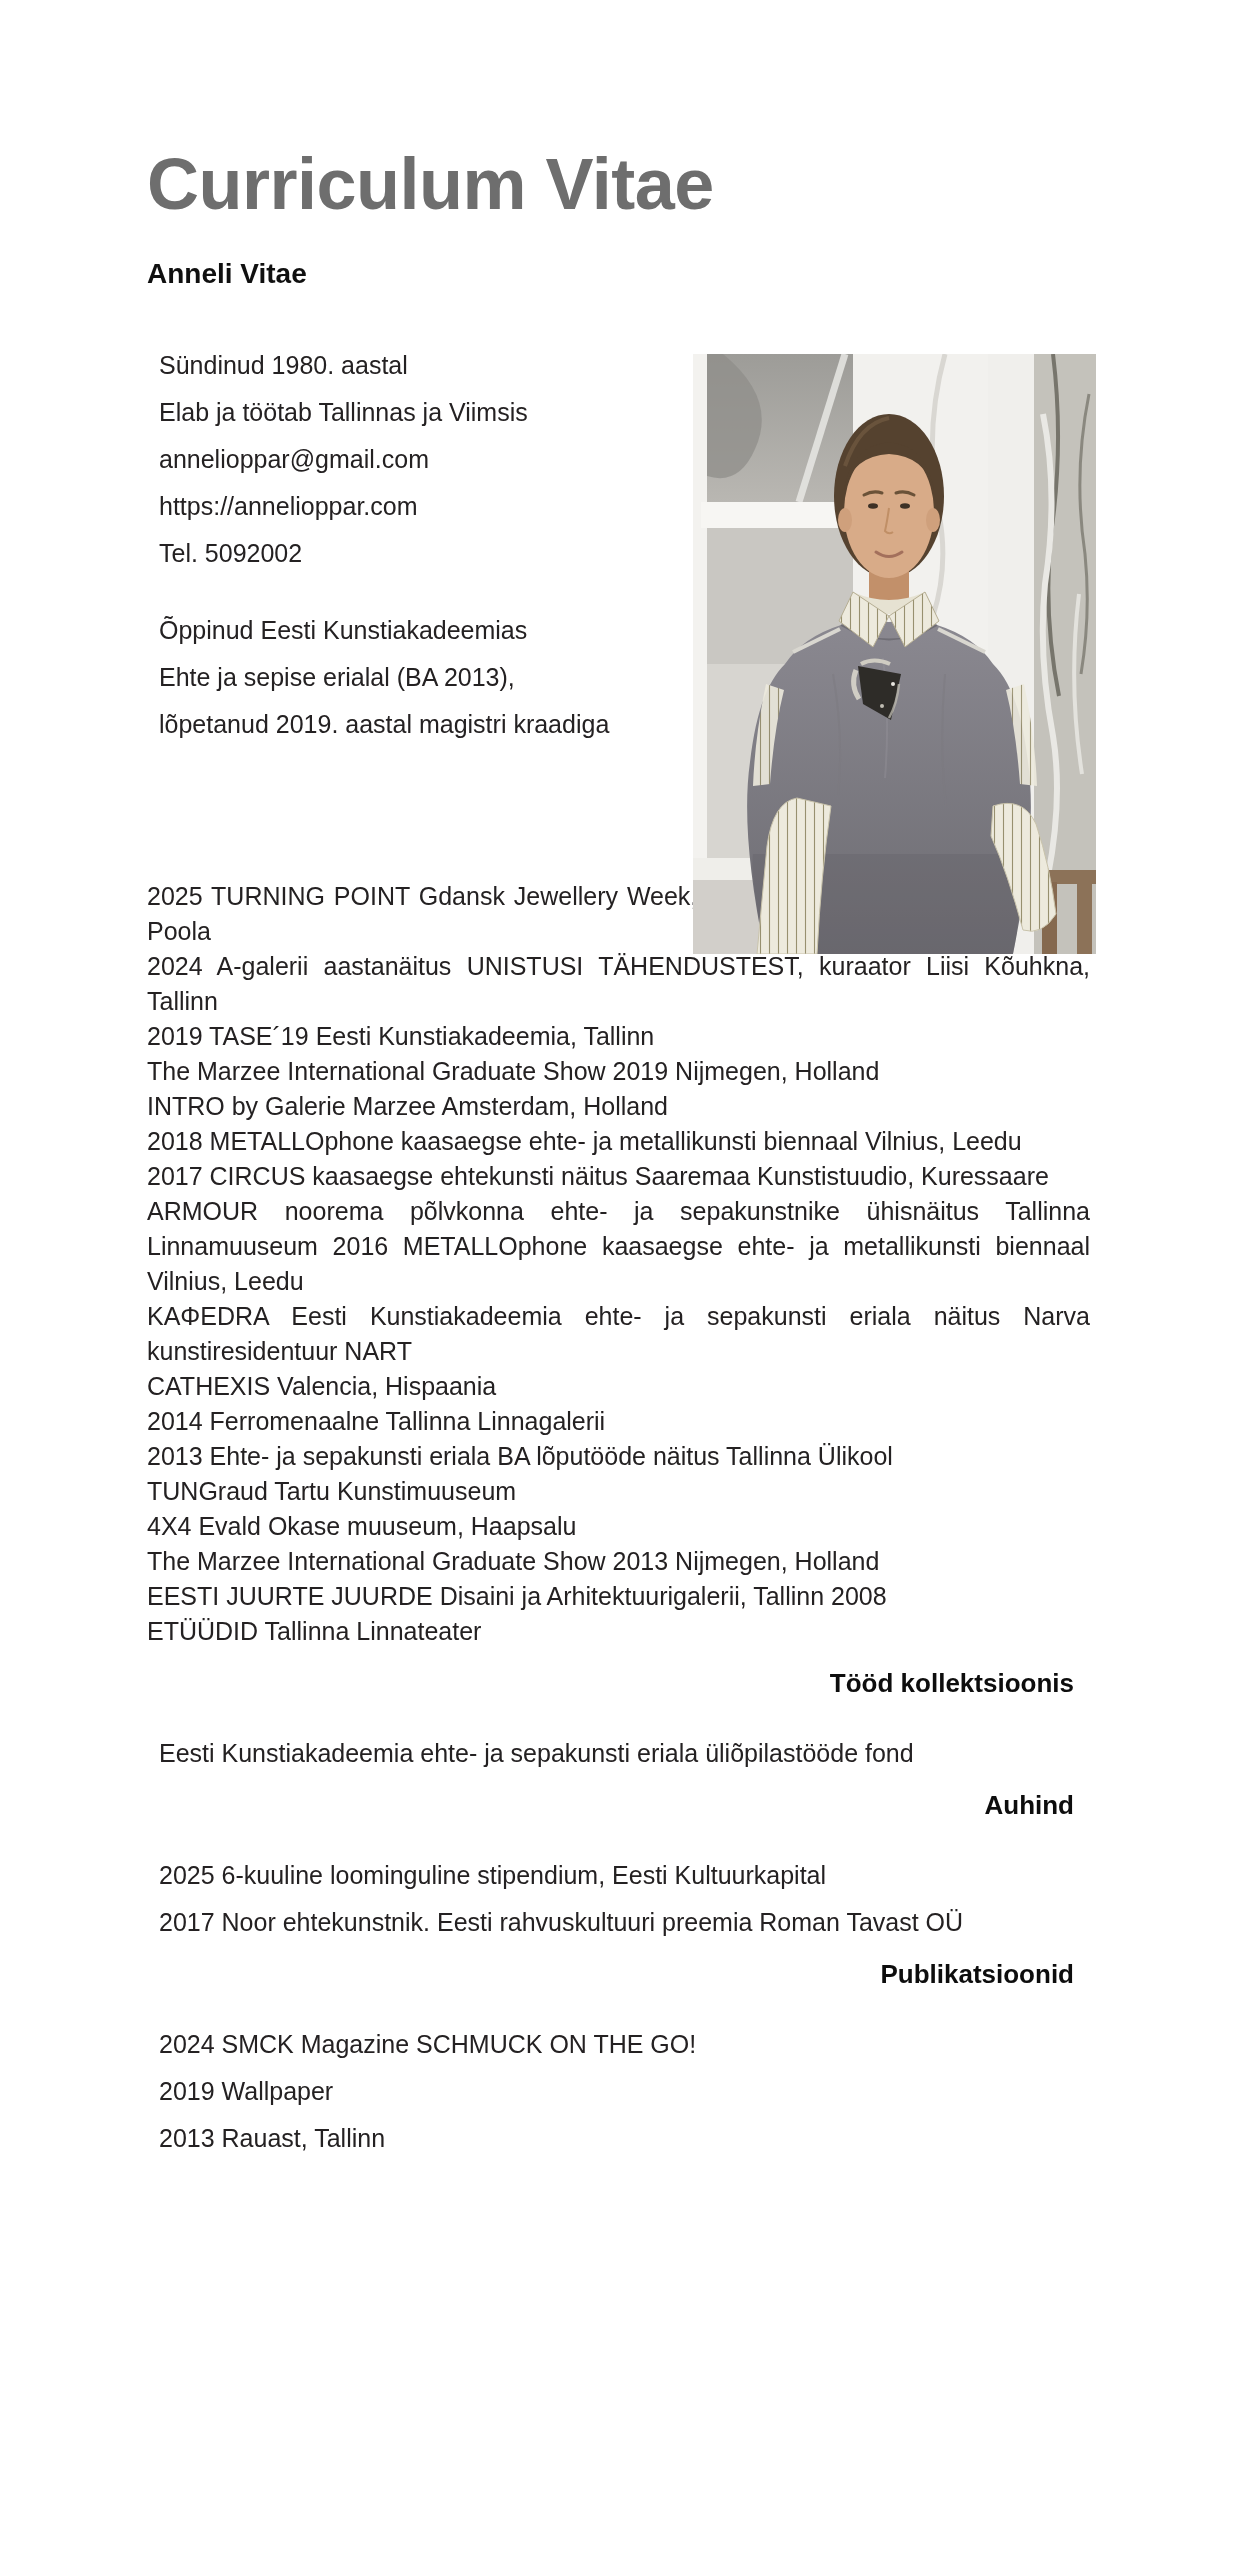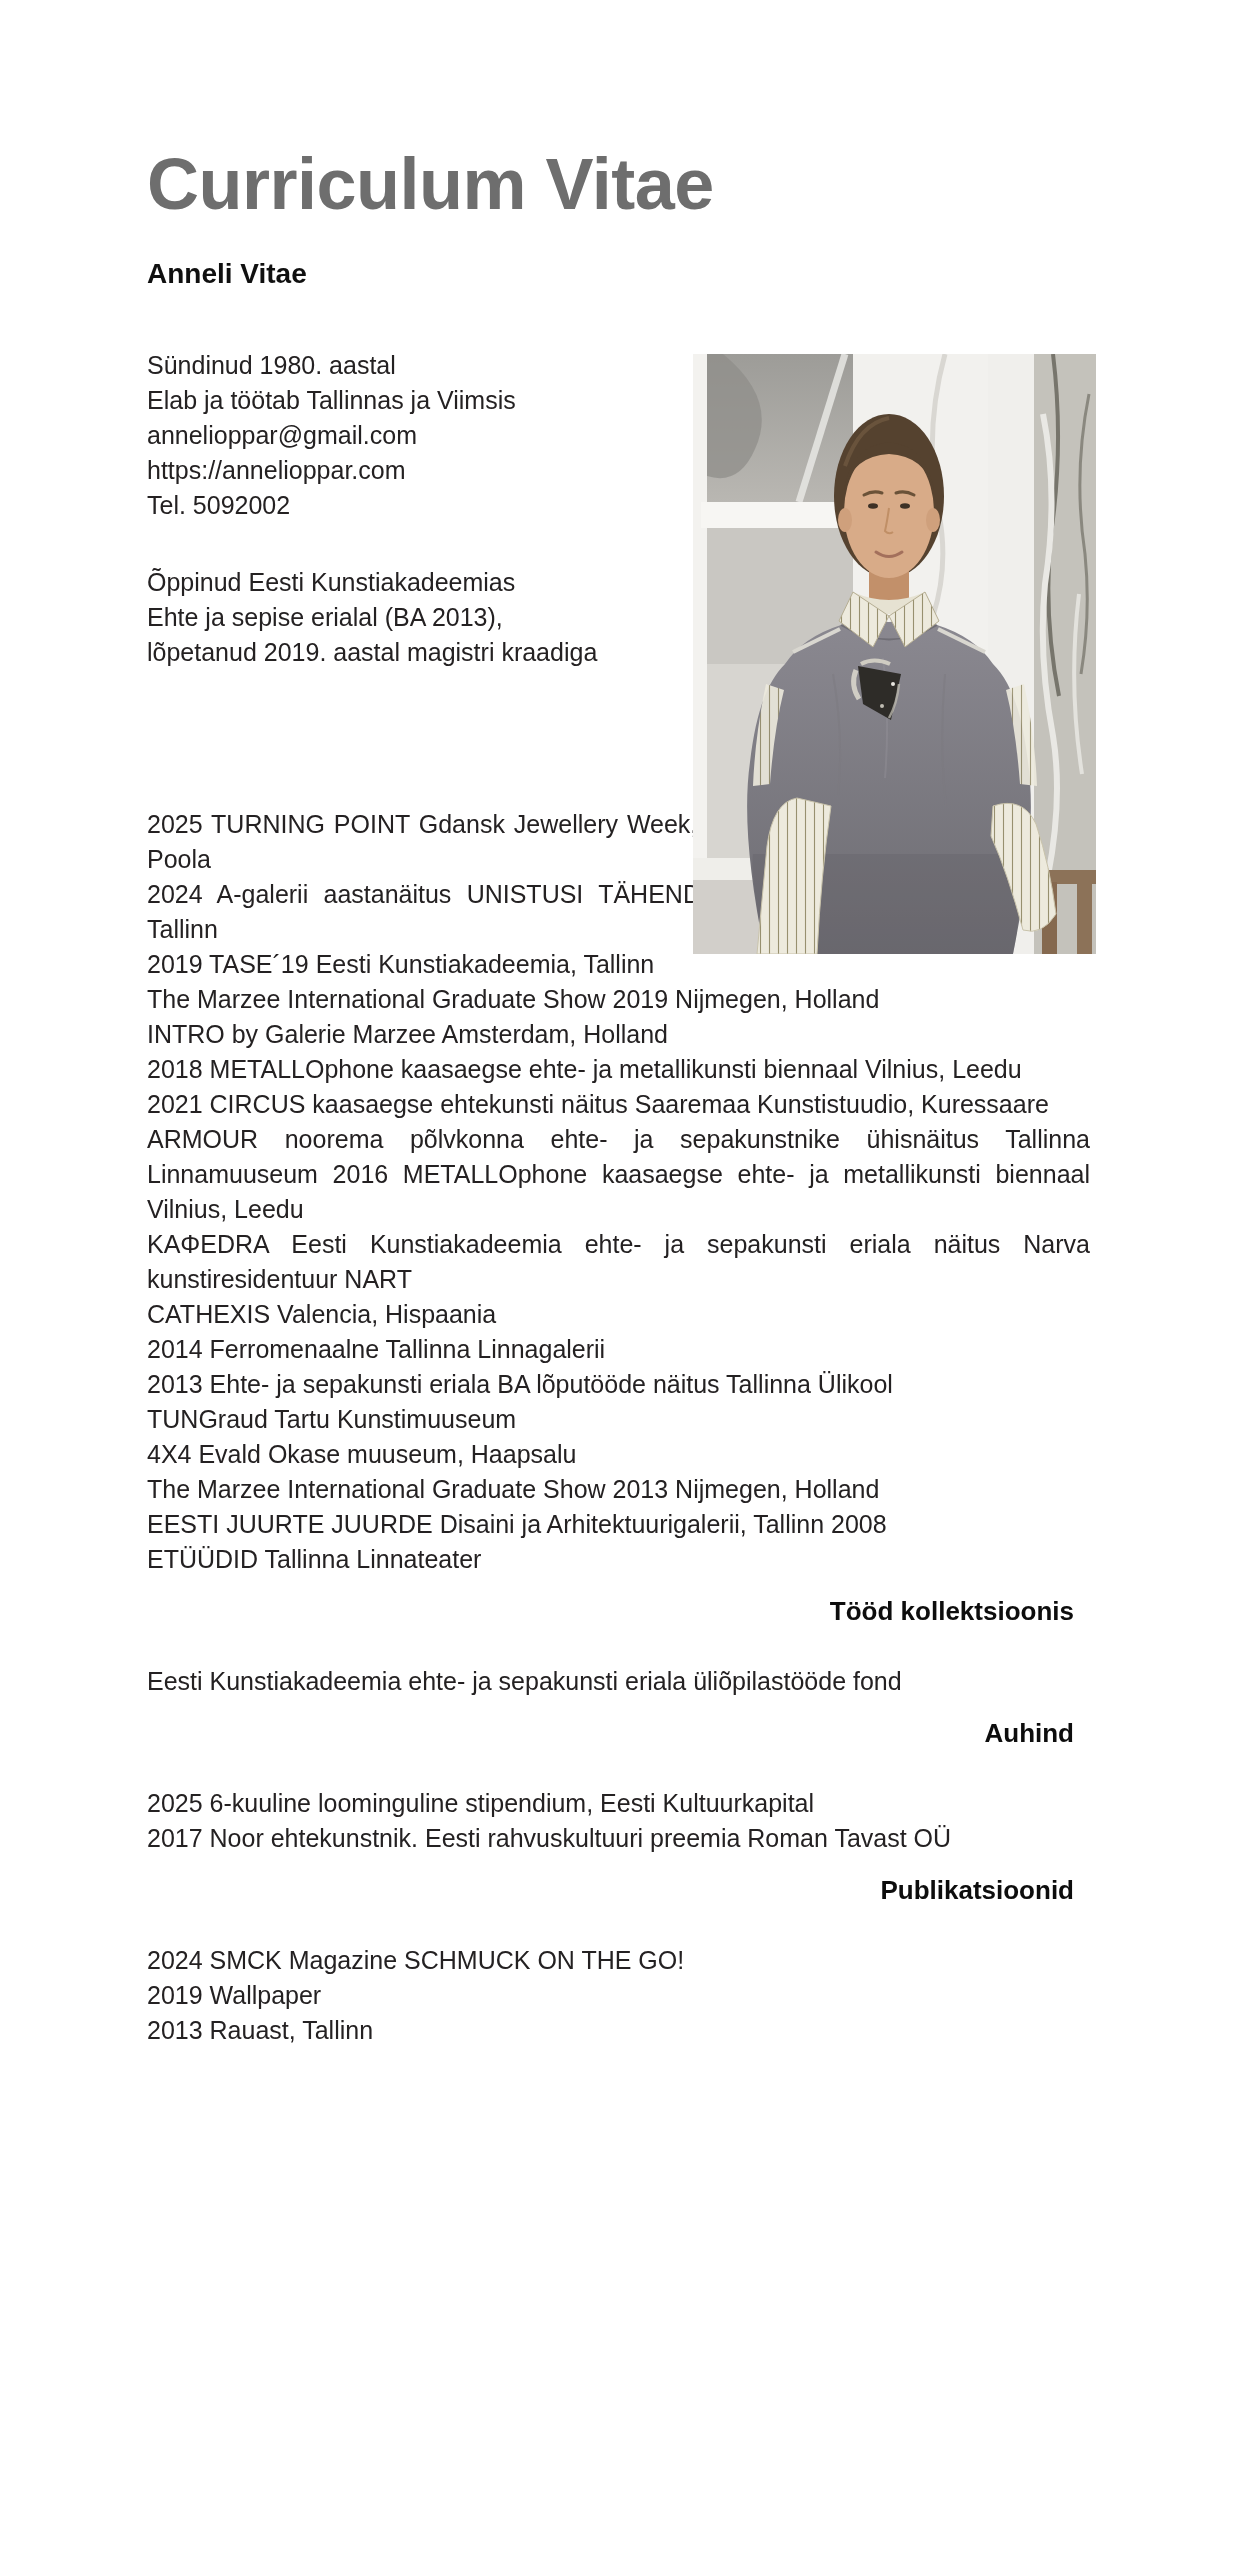--- a/index.html
+++ b/index.html
@@ -22,21 +22,21 @@
     font-size:72px; line-height:72px;
     font-weight:bold; color:#6e6e6e;
     letter-spacing:-0.5px;
   }
   .person-name {
     margin-top:36px;
     font-size:28px; line-height:36px; font-weight:bold; color:#101010;
   }
   .contact-block { margin-top:56px; }
   .education-block { margin-top:42px; }
-  .line { margin:0; }
+  .line { margin:12px; }
   h2.section-heading {
     font-size:26px; line-height:36px; font-weight:bold;
     color:#0d0d0d; margin:16px;text-align:right;
   }
   .h-solo   { margin-top:64px; }
   .h-group  { margin-top:56px; }
   .h-after-list { margin-top:35px; }
   .list { margin-top:30px; }
   .list-tight { margin-top:33px; }
   .list-one { margin-top:35px; }
@@ -76,21 +76,21 @@
     <h2 class="section-heading h-solo">Soolonäitused</h2>
 
     <h2 class="section-heading h-group">Osalemine grupinäitustel</h2>
     <div class="list-tight">
       <p>2025 TURNING POINT Gdansk Jewellery Week, AMBERIF AUTUMN Fair, Gdansk, Poola</p>
       <p>2024 A-galerii aastanäitus UNISTUSI TÄHENDUSTEST, kuraator Liisi Kõuhkna, Tallinn</p>
       <p>2019 TASE´19 Eesti Kunstiakadeemia, Tallinn</p>
       <p>The Marzee International Graduate Show 2019 Nijmegen, Holland</p>
       <p>INTRO by Galerie Marzee Amsterdam, Holland</p>
       <p>2018 METALLOphone kaasaegse ehte- ja metallikunsti biennaal Vilnius, Leedu</p>
-      <p>2021 CIRCUS kaasaegse ehtekunsti näitus Saaremaa Kunstistuudio, Kuressaare</p>
+      <p>2017 CIRCUS kaasaegse ehtekunsti näitus Saaremaa Kunstistuudio, Kuressaare</p>
       <p>ARMOUR noorema põlvkonna ehte- ja sepakunstnike ühisnäitus Tallinna Linnamuuseum 2016 METALLOphone kaasaegse ehte- ja metallikunsti biennaal Vilnius, Leedu</p>
       <p>KAΦEDRA Eesti Kunstiakadeemia ehte- ja sepakunsti eriala näitus Narva kunstiresidentuur NART</p>
       <p>CATHEXIS Valencia, Hispaania</p>
       <p>2014 Ferromenaalne Tallinna Linnagalerii</p>
       <p>2013 Ehte- ja sepakunsti eriala BA lõputööde näitus Tallinna Ülikool</p>
       <p>TUNGraud Tartu Kunstimuuseum</p>
       <p>4X4 Evald Okase muuseum, Haapsalu</p>
       <p>The Marzee International Graduate Show 2013 Nijmegen, Holland</p>
       <p>EESTI JUURTE JUURDE Disaini ja Arhitektuurigalerii, Tallinn 2008</p>
       <p>ETÜÜDID Tallinna Linnateater</p>

